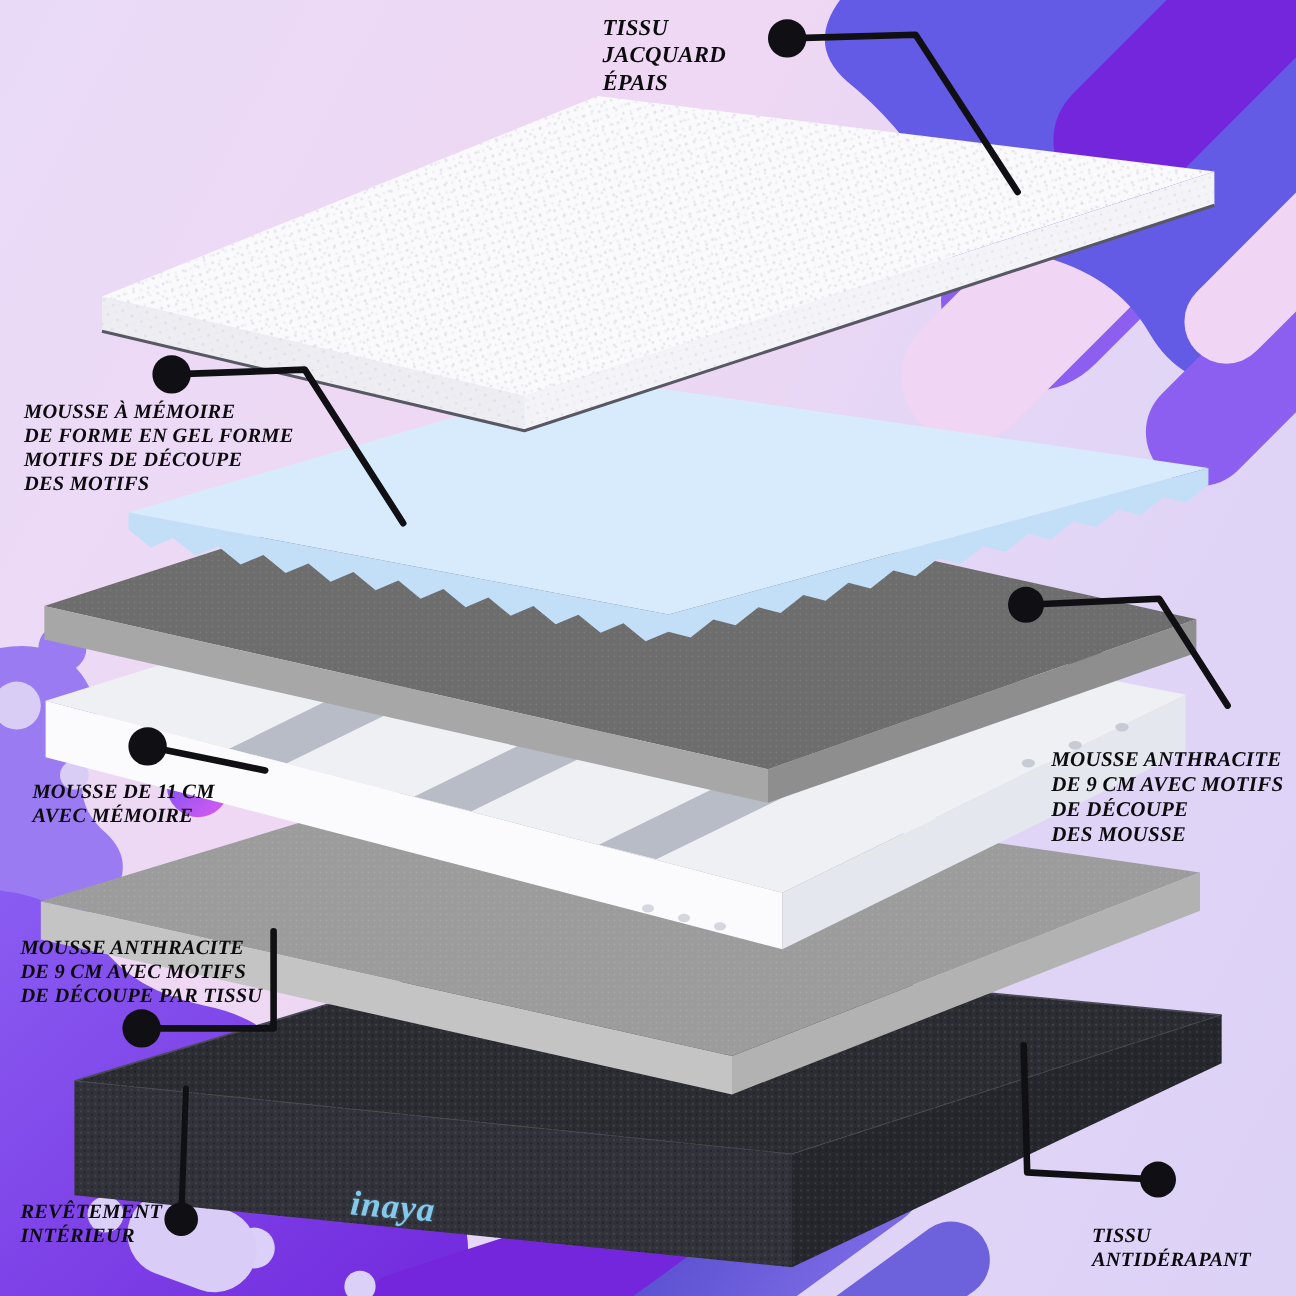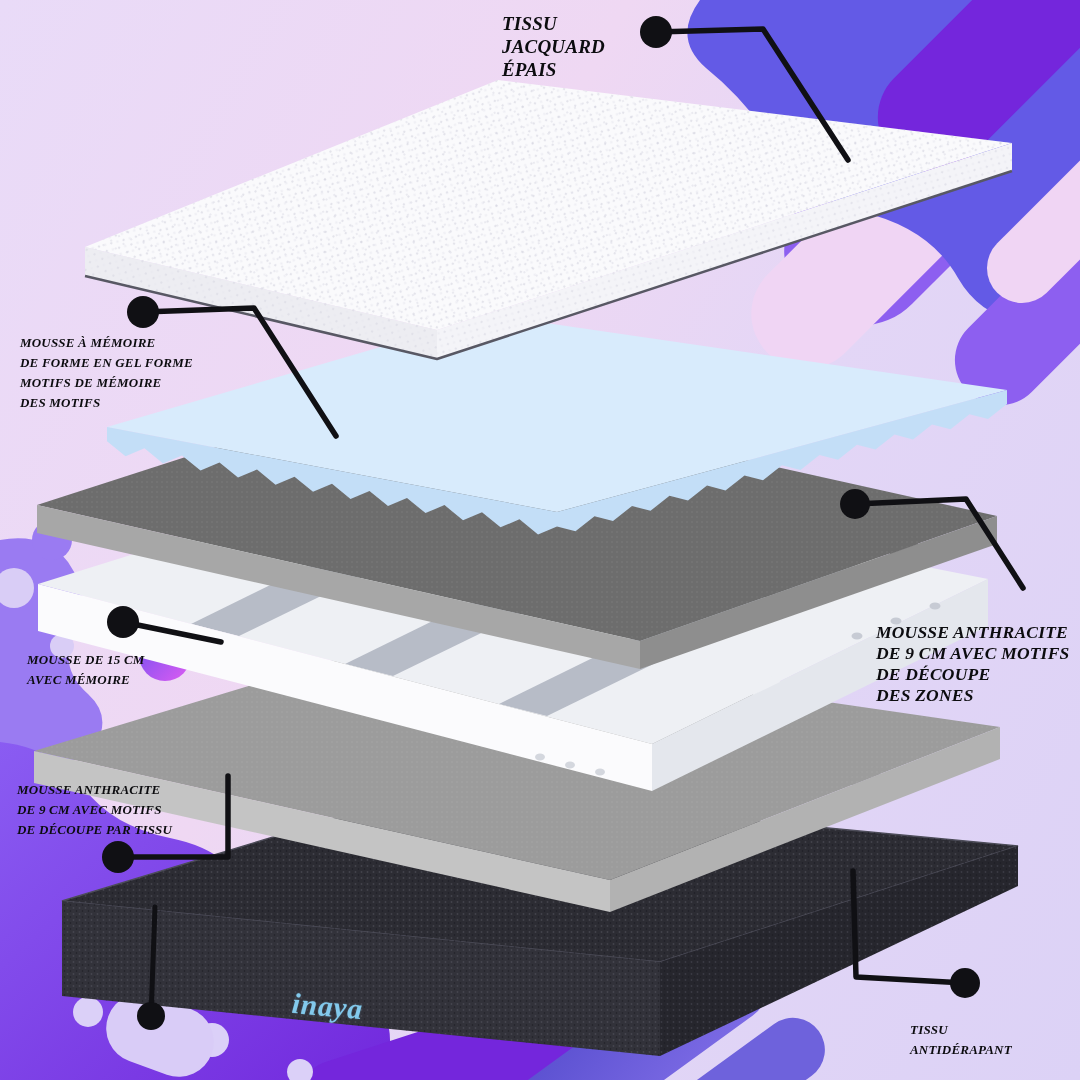--- a/index.html
+++ b/index.html
@@ -4,21 +4,21 @@
 <style>
   html,body{margin:0;padding:0;background:#1b1b22;}
   .canvas{
     position:relative;width:1080px;height:1080px;overflow:hidden;
     background:linear-gradient(118deg,#e9dbf8 0%,#efd8f3 38%,#e3d6f6 62%,#dcd2f6 100%);
     font-family:Liberation Serif, serif;
   }
   .canvas svg{position:absolute;left:0;top:0;width:1080px;height:1080px;}
   .label{
     position:absolute;font-weight:bold;font-style:italic;
-    font-size:13px;line-height:20px;color:#0c0c0f;letter-spacing:.2px;
+    font-size:17px;line-height:20px;color:#0c0c0f;letter-spacing:.2px;
     white-space:nowrap;z-index:30;
   }
   .label.lg{font-size:19px;line-height:23px;}
   .label.md{font-size:17.5px;line-height:21px;}
   #label-tissu-jacquard{left:502px;top:12px;}
   #label-mousse-memoire{left:20px;top:333px;}
   #label-anthracite-zones{left:876px;top:622px;}
   #label-mousse-11{left:27px;top:650px;}
   #label-anthracite-par-zones{left:17px;top:780px;}
   #label-revetement{left:17px;top:1000px;}
@@ -203,42 +203,46 @@
 
   <div class="label lg" id="label-tissu-jacquard">
     <div>TISSU</div>
     <div>JACQUARD</div>
     <div>ÉPAIS</div>
   </div>
 
   <div class="label" id="label-mousse-memoire">
     <div>MOUSSE À MÉMOIRE</div>
     <div>DE FORME EN GEL FORME</div>
-    <div>MOTIFS DE MÉMOIRE</div>
+    <div>MOTIFS DE DÉCOUPE</div>
     <div>DES MOTIFS</div>
   </div>
 
   <div class="label md" id="label-anthracite-zones">
     <div>MOUSSE ANTHRACITE</div>
     <div>DE 9 CM AVEC MOTIFS</div>
     <div>DE DÉCOUPE</div>
-    <div>DES ZONES</div>
+    <div>DES MOUSSE</div>
   </div>
 
   <div class="label" id="label-mousse-11">
-    <div>MOUSSE DE 15 CM</div>
+    <div>MOUSSE DE 11 CM</div>
     <div>AVEC MÉMOIRE</div>
   </div>
 
   <div class="label" id="label-anthracite-par-zones">
     <div>MOUSSE ANTHRACITE</div>
     <div>DE 9 CM AVEC MOTIFS</div>
     <div>DE DÉCOUPE PAR TISSU</div>
   </div>
 
+  <div class="label" id="label-revetement">
+    <div>REVÊTEMENT</div>
+    <div>INTÉRIEUR</div>
+  </div>
 
   <div class="label" id="label-antiderapant">
     <div>TISSU</div>
     <div>ANTIDÉRAPANT</div>
   </div>
 
   <div class="logo">inaya</div>
 
 </div>
 

